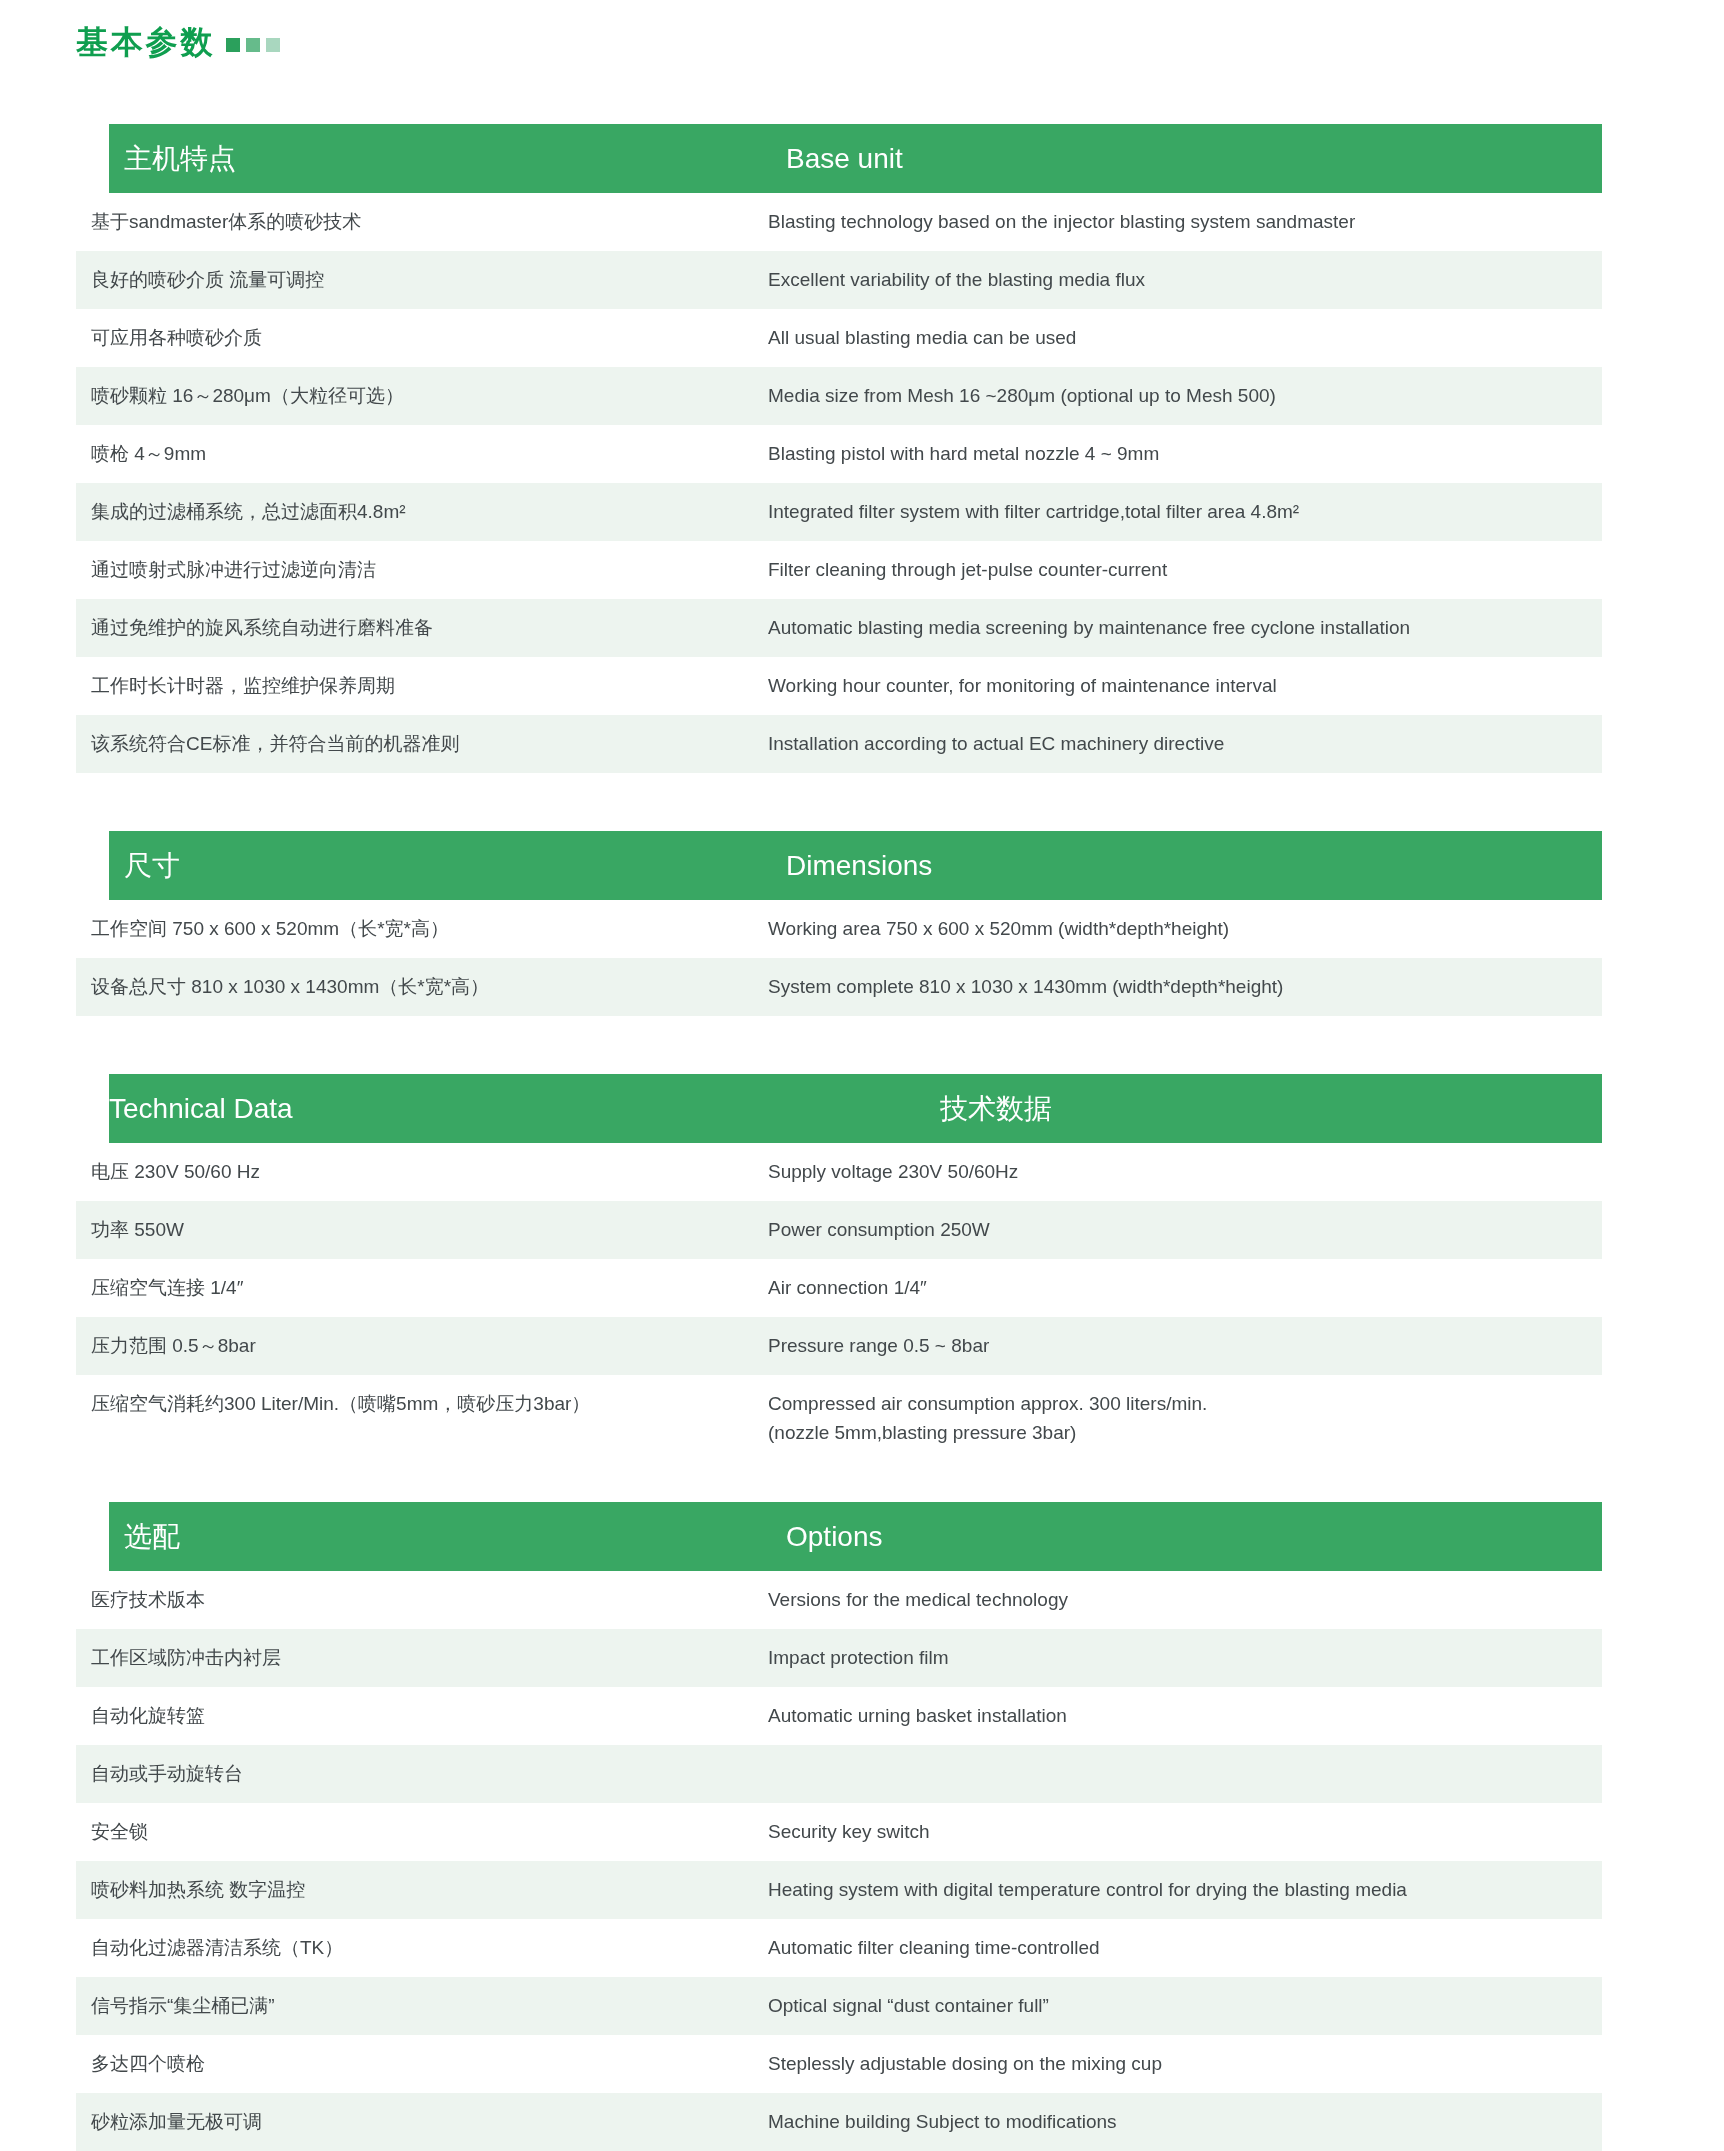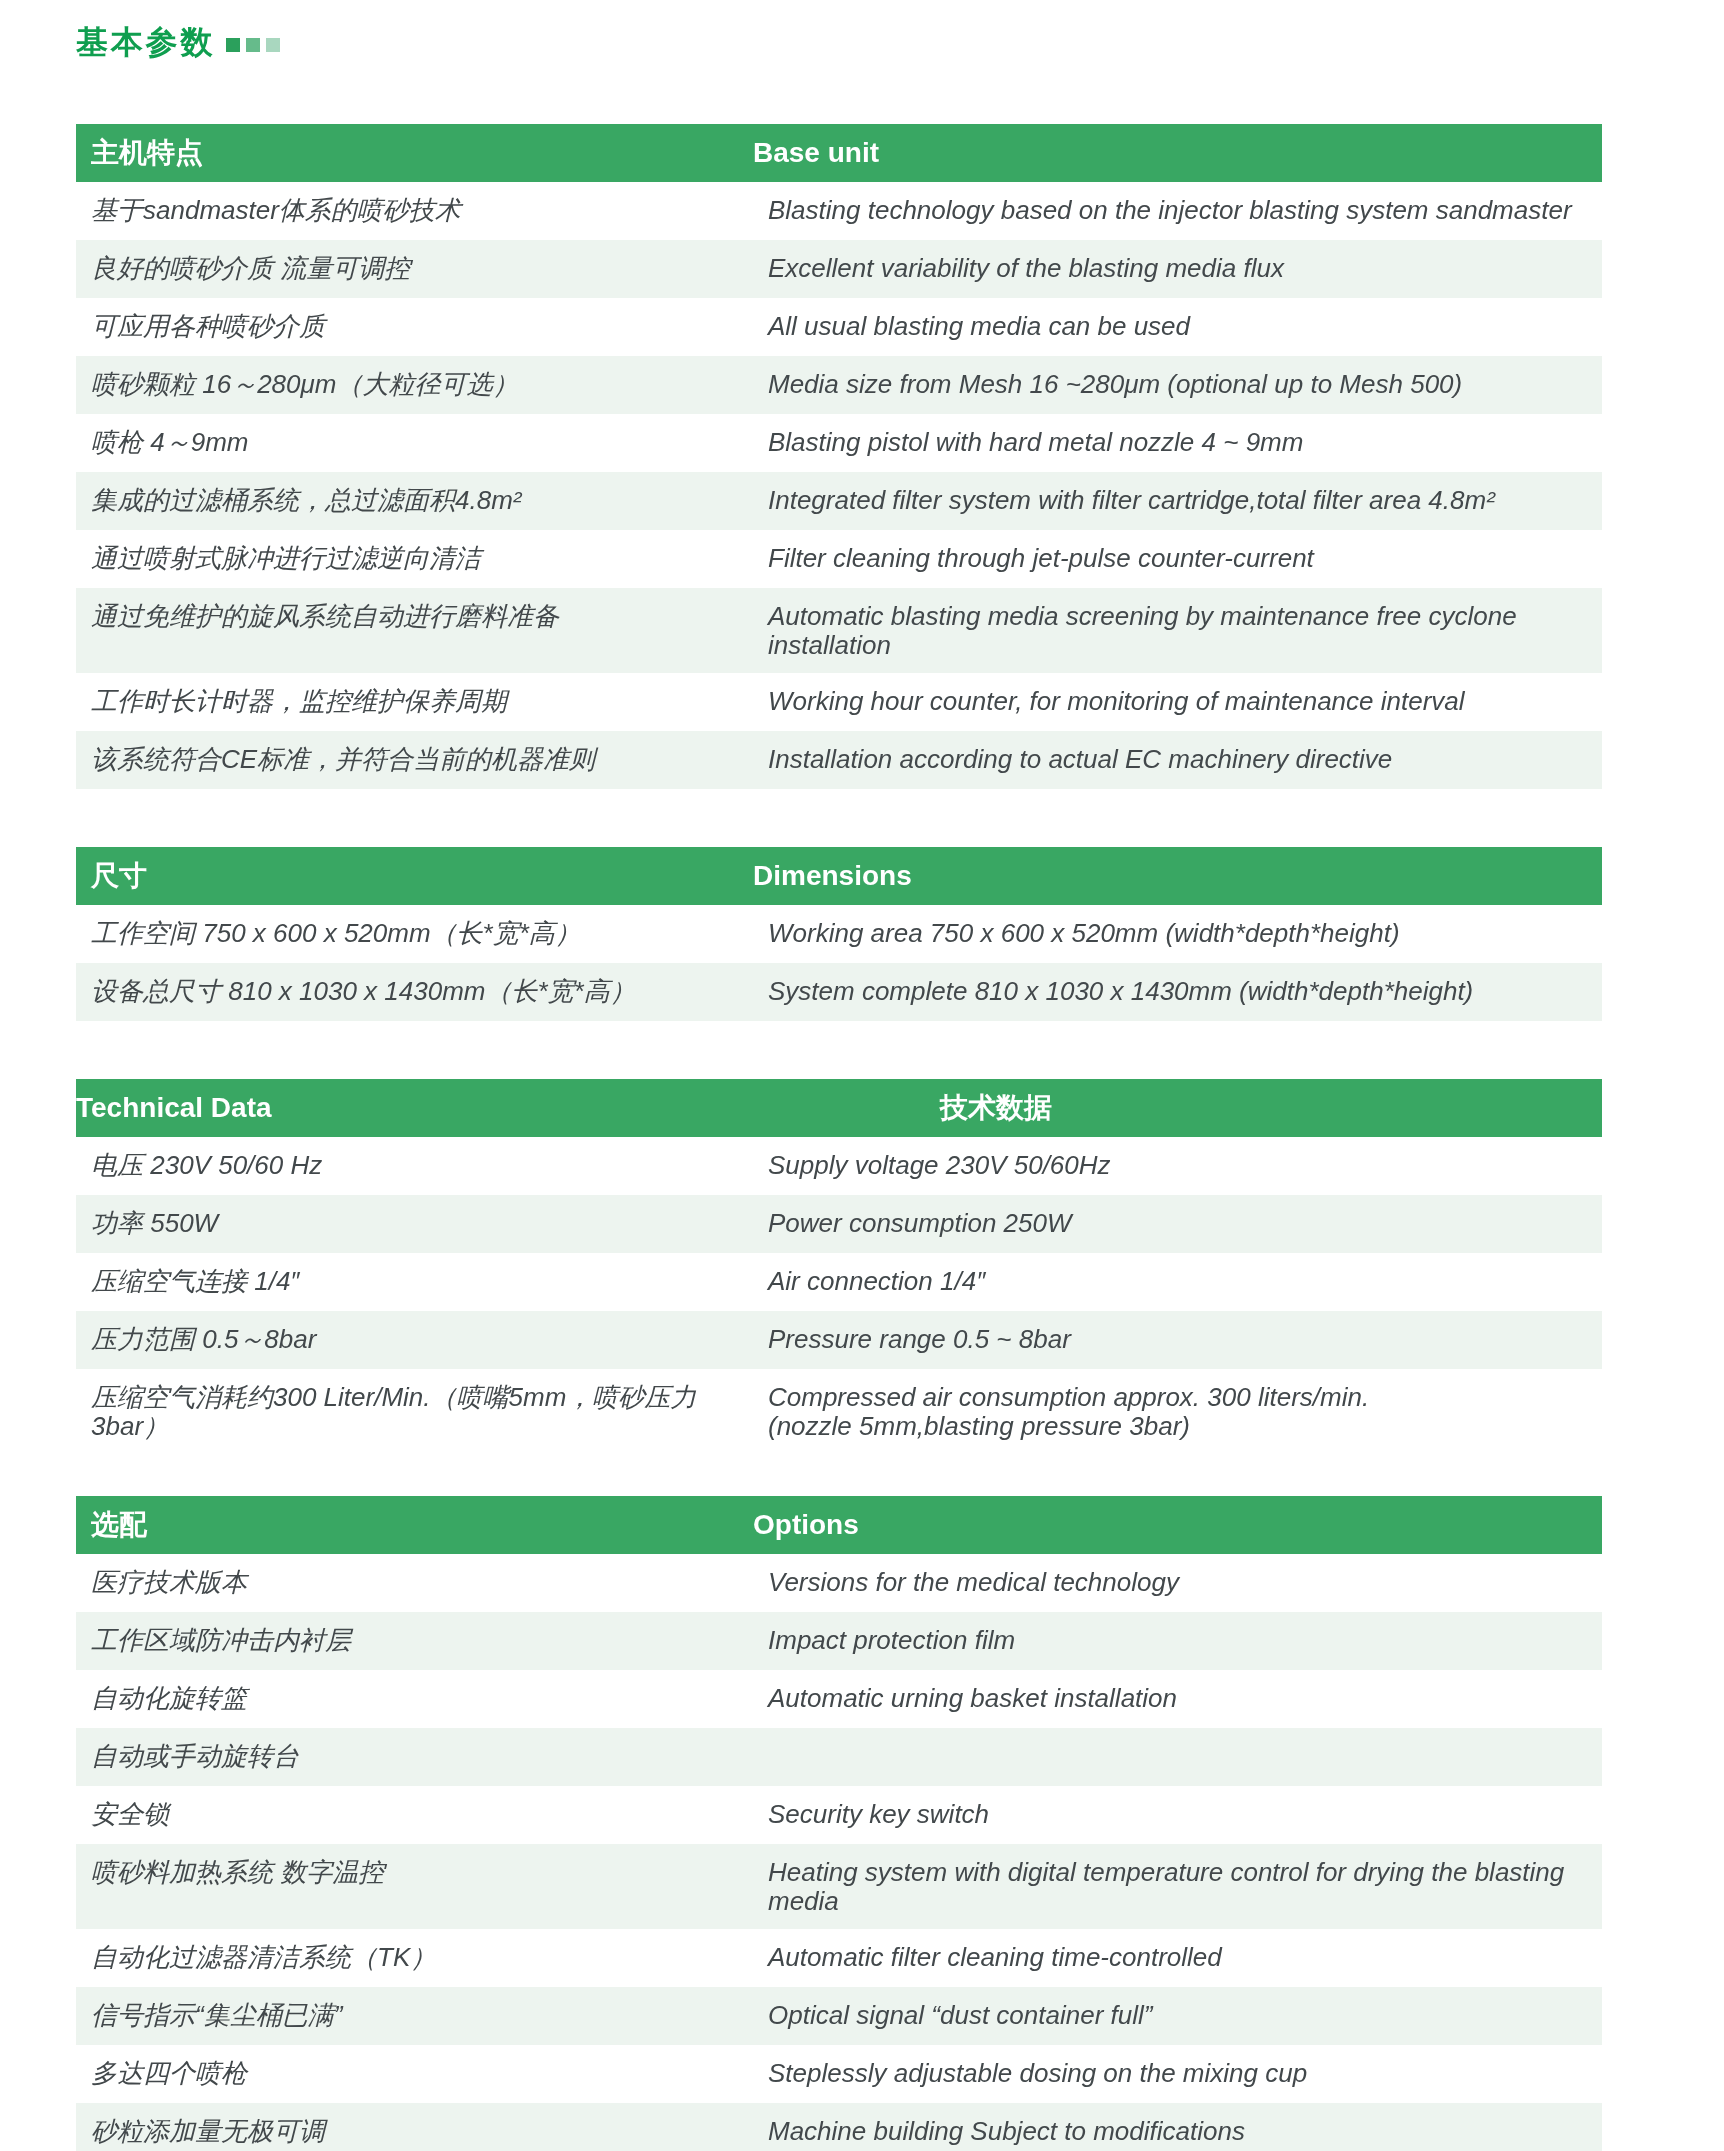--- a/index.html
+++ b/index.html
@@ -29,45 +29,45 @@
   .spec-table{
     width:1526px;
     margin-left:76px;
   }
   .t1{margin-top:55px;}
   .t2{margin-top:58px;}
   .t3{margin-top:58px;}
   .t4{margin-top:42px;}
 
   .thead{
-    height:58px;
+    height:69px;
     background:#39a763;
     display:flex;
     align-items:center;
     color:#ffffff;
-    font-weight:bold;
+    font-weight:normal;
     font-size:28px;
+    margin-left:33px;
   }
   .th{box-sizing:border-box;}
   .th.zh{width:677px;padding-left:15px;}
   .th.en{flex:1;}
 
   .tr{
     display:flex;
     min-height:58px;
     background:#ffffff;
   }
   .rows .tr:nth-child(even){background:#edf4ef;}
   .td{
     box-sizing:border-box;
     padding:14px 15px 13px 15px;
-    font-size:26px;
+    font-size:19px;
     line-height:29px;
     white-space:pre-line;
-    font-style:italic;
   }
   .td.zh{width:677px;}
   .td.en{flex:1;padding-left:15px;padding-right:9.3px;}
 </style>
 </head>
 <body>
 
 <div class="page">
 
   <div class="title-row">

